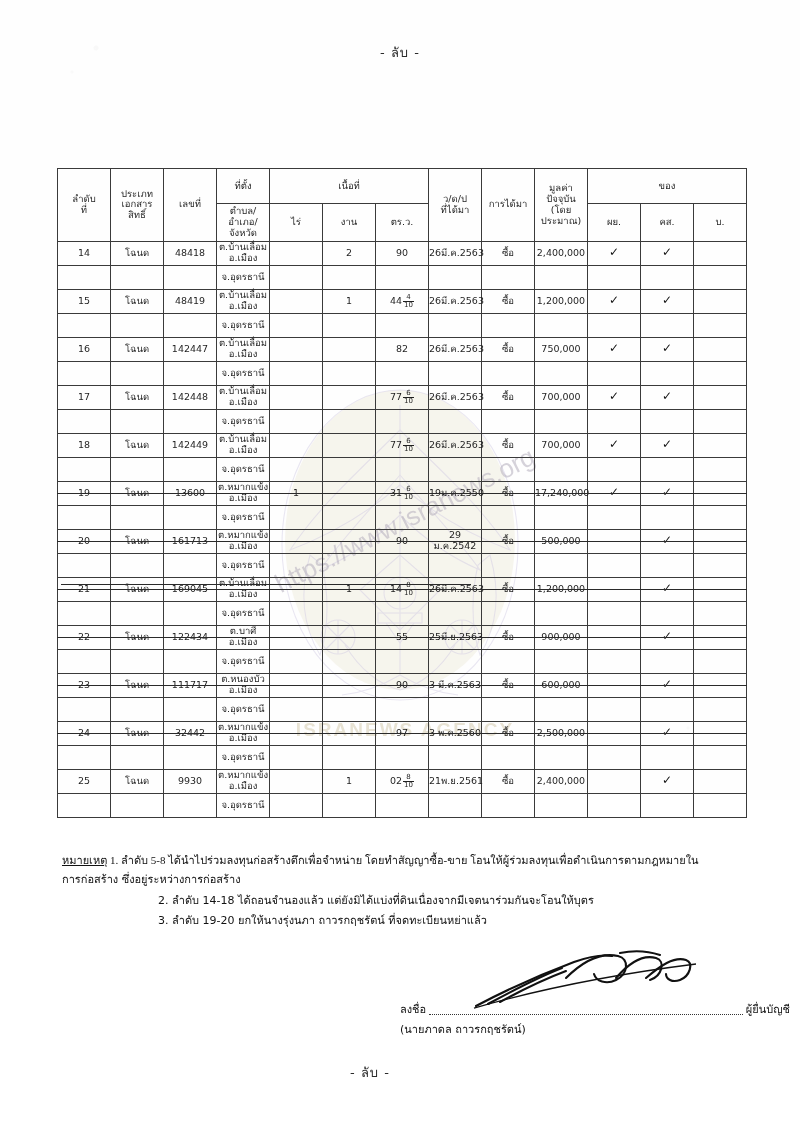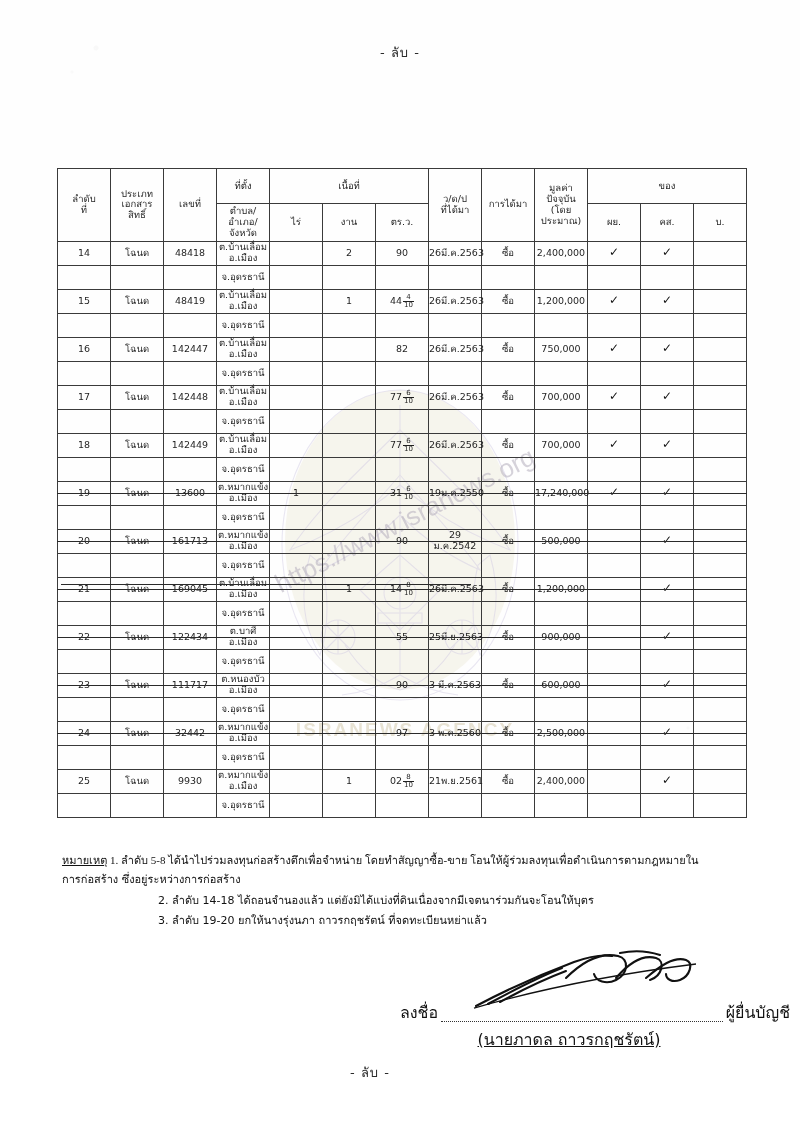--- a/index.html
+++ b/index.html
@@ -188,39 +188,37 @@
   .notes .n-first { text-indent: 0; font-family: Liberation Serif, serif; }
   .notes .n-ind { padding-left: 96px; }
 
   
   .sigblock {
     position: absolute;
     left: 400px;
     top: 1000px;
     width: 390px;
     z-index: 3;
-    font-size: 16px;
+    font-size: 11px;
     color: #111;
   }
   .sig-line-row {
     display: flex;
     align-items: flex-end;
     white-space: nowrap;
   }
   .dots {
     flex: 1;
     border-bottom: 1px dotted #333;
     margin: 0 3px 3px 3px;
     height: 10px;
   }
   .sig-name, .sig-title {
-    text-align: center;
     padding-right: 52px;
     margin-top: 2px;
-    text-decoration: underline;
   }
   .sig-scribble {
     position: absolute;
     left: 70px;
     top: -52px;
     width: 230px;
     height: 62px;
     pointer-events: none;
   }
 </style>

